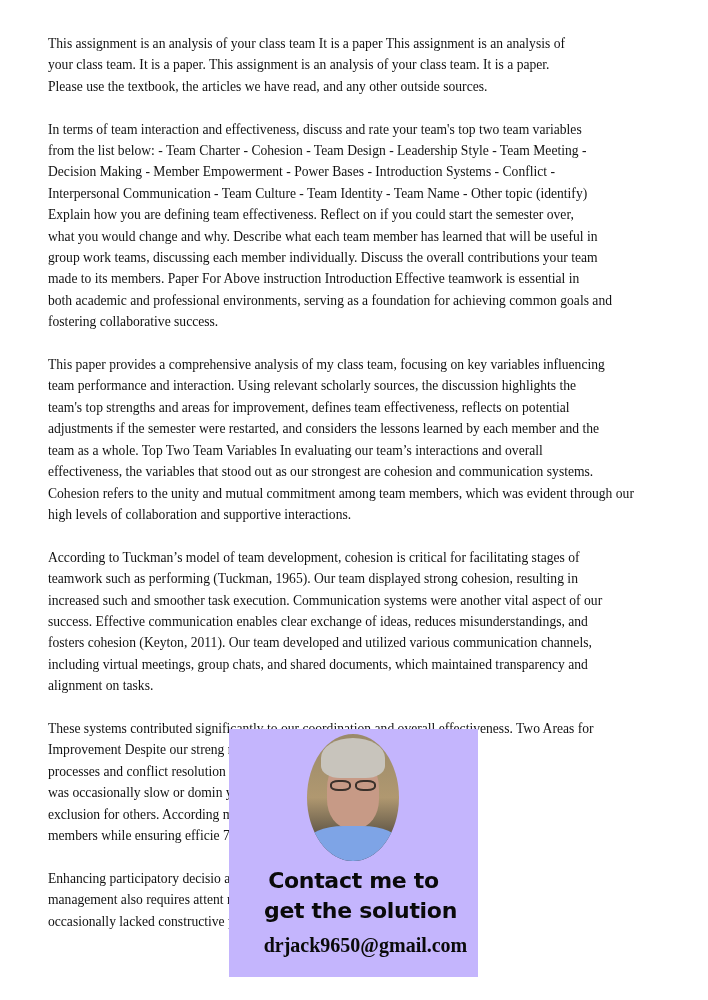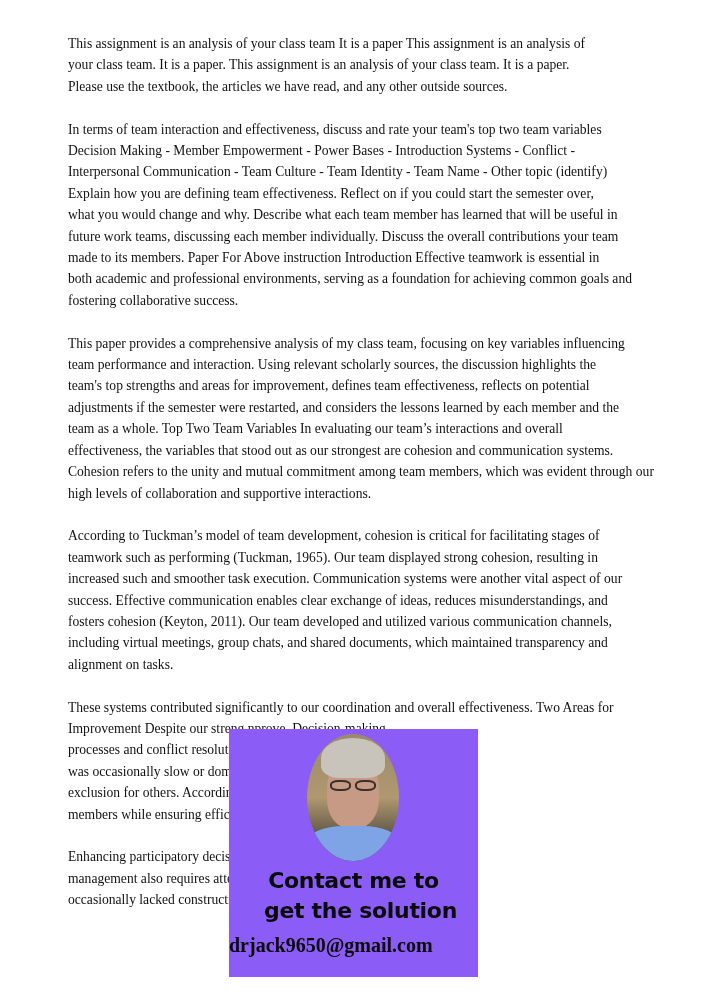--- a/index.html
+++ b/index.html
@@ -3,64 +3,65 @@
   <meta charset="utf-8">
   <style>
     html, body { margin: 0; padding: 0; background: #ffffff; }
     body { width: 708px; height: 1000px; position: relative; overflow: hidden; }
     .page {
       position: absolute; left: 48px; top: 33px; width: 630px;
       font-family: "Liberation Serif", "DejaVu Serif", serif;
       font-size: 13.6px; line-height: 21.4px; color: #111111;
     }
     .para { margin: 0 0 21.4px 0; }
-    .line { display: block; white-space: nowrap; margin-left: 20px; }
+    .line { display: block; white-space: nowrap; }
     .overlay {
       position: absolute; left: 229px; top: 729px; width: 249px; height: 248px;
-      background: #8b5cf6;
+      background: #c4b5fd;
     }
     .portrait {
       position: absolute; left: 78px; top: 5px; width: 92px; height: 127px;
       border-radius: 50%; overflow: hidden;
       background: linear-gradient(180deg, #9a8a6a 0%, #b09870 50%, #2a2a2a 100%);
     }
     .portrait .hair { position:absolute; left:14px; top:4px; width:64px; height:40px; border-radius:50% 50% 30% 30%; background:#c8c4bc; }
     .portrait .face { position:absolute; left:20px; top:22px; width:52px; height:72px; border-radius:45% 45% 40% 40%; background:#c79a86; }
     .portrait .glasses { position:absolute; left:20px; top:46px; width:52px; height:12px; }
     .portrait .glasses span { position:absolute; top:0; width:21px; height:11px; border:2px solid #3a302a; border-radius:40%; box-sizing:border-box; }
     .portrait .shirt { position:absolute; left:0; top:92px; width:92px; height:40px; background:#7ea4e6; border-radius:40% 40% 0 0; }
     .cta {
       position: absolute; left: 0; width: 249px; text-align: center;
       font-family: "DejaVu Sans", "Liberation Sans", sans-serif; font-weight: bold;
       font-size: 22px; line-height: 30px; color: #0a0a0a; letter-spacing: -0.3px;
     }
     .cta1 { top: 137px; }
     .cta2 { top: 167px; padding-left: 7px; }
     .email {
-      position: absolute; left: 0; top: 203px; width: 273px; text-align: left;
+      position: absolute; left: 0; top: 203px; width: 273px; text-align: center;
       font-family: "Liberation Serif", "DejaVu Serif", serif; font-weight: bold;
       font-size: 20px; line-height: 26px; color: #0a0a0a;
     }
   </style>
 </head>
 <body>
 
 <div class="page">
   <div class="para">
     <span class="line">This assignment is an analysis of your class team It is a paper This assignment is an analysis of</span>
     <span class="line">your class team. It is a paper. This assignment is an analysis of your class team. It is a paper.</span>
     <span class="line">Please use the textbook, the articles we have read, and any other outside sources.</span>
   </div>
   <div class="para">
     <span class="line">In terms of team interaction and effectiveness, discuss and rate your team's top two team variables</span>
+    <span class="line">from the list below: - Team Charter - Cohesion - Team Design - Leadership Style - Team Meeting -</span>
     <span class="line">Decision Making - Member Empowerment - Power Bases - Introduction Systems - Conflict -</span>
     <span class="line">Interpersonal Communication - Team Culture - Team Identity - Team Name - Other topic (identify)</span>
     <span class="line">Explain how you are defining team effectiveness. Reflect on if you could start the semester over,</span>
     <span class="line">what you would change and why. Describe what each team member has learned that will be useful in</span>
-    <span class="line">future work teams, discussing each member individually. Discuss the overall contributions your team</span>
+    <span class="line">group work teams, discussing each member individually. Discuss the overall contributions your team</span>
     <span class="line">made to its members. Paper For Above instruction Introduction Effective teamwork is essential in</span>
     <span class="line">both academic and professional environments, serving as a foundation for achieving common goals and</span>
     <span class="line">fostering collaborative success.</span>
   </div>
   <div class="para">
     <span class="line">This paper provides a comprehensive analysis of my class team, focusing on key variables influencing</span>
     <span class="line">team performance and interaction. Using relevant scholarly sources, the discussion highlights the</span>
     <span class="line">team's top strengths and areas for improvement, defines team effectiveness, reflects on potential</span>
     <span class="line">adjustments if the semester were restarted, and considers the lessons learned by each member and the</span>
     <span class="line">team as a whole. Top Two Team Variables In evaluating our team’s interactions and overall</span>

